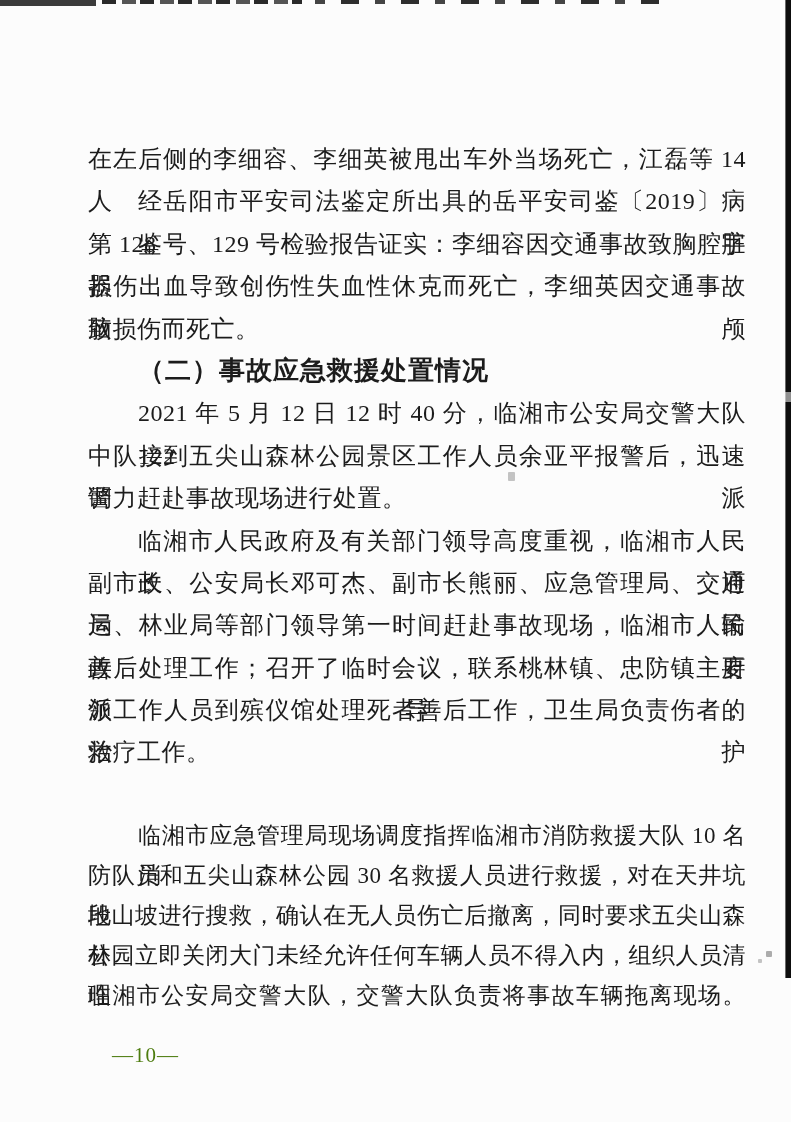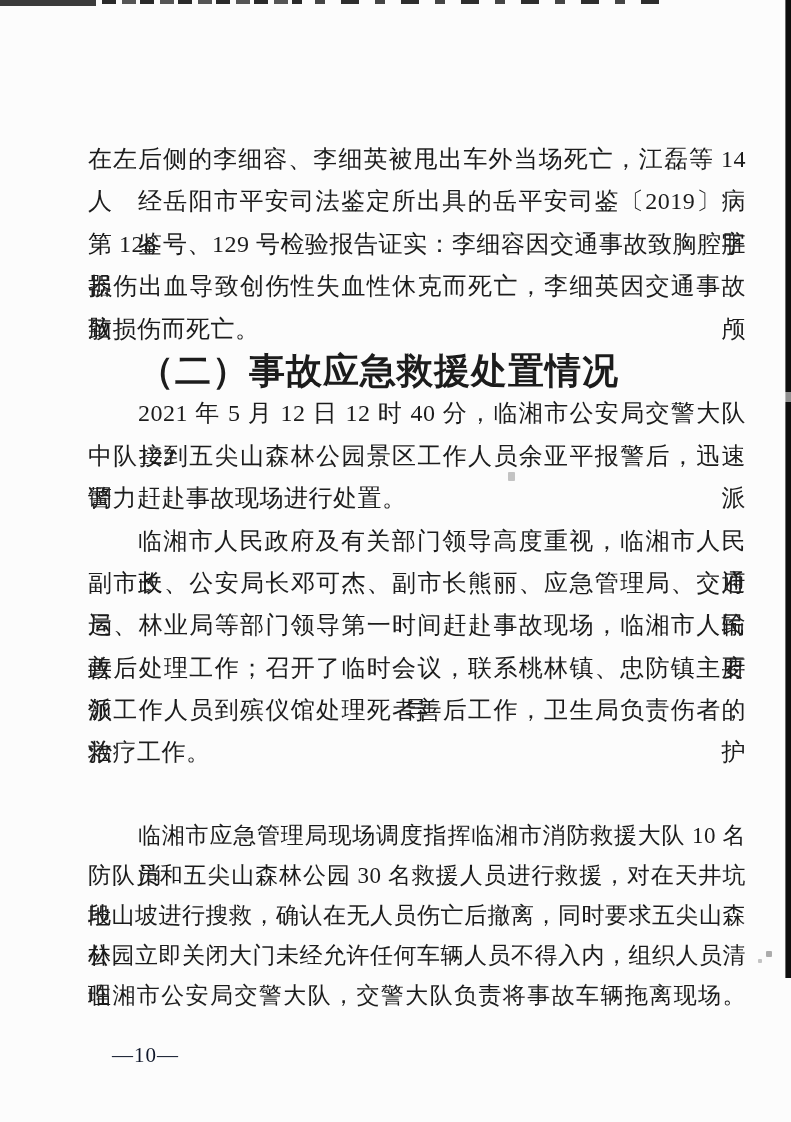--- a/index.html
+++ b/index.html
@@ -87,30 +87,30 @@
     height: 40px;
   }
   .line.j {
     white-space: normal;
     text-align: justify;
     text-align-last: justify;
   }
   .line.ind { padding-left: 50px; }
   .line.heading {
     font-weight: bold;
-    font-size: 36px;
+    font-size: 26px;
     letter-spacing: 1px;
   }
   .footer {
     position: absolute;
     left: 112px;
     top: 1043px;
     font-size: 21px;
     letter-spacing: 1px;
-    color: #0f172a;
+    color: #4d7c0f;
   }
 </style>
 </head>
 <body>
 
 <div class="page">
 
   <div class="scan-top">
     <div class="seg1"></div>
     <div class="seg2"></div>

